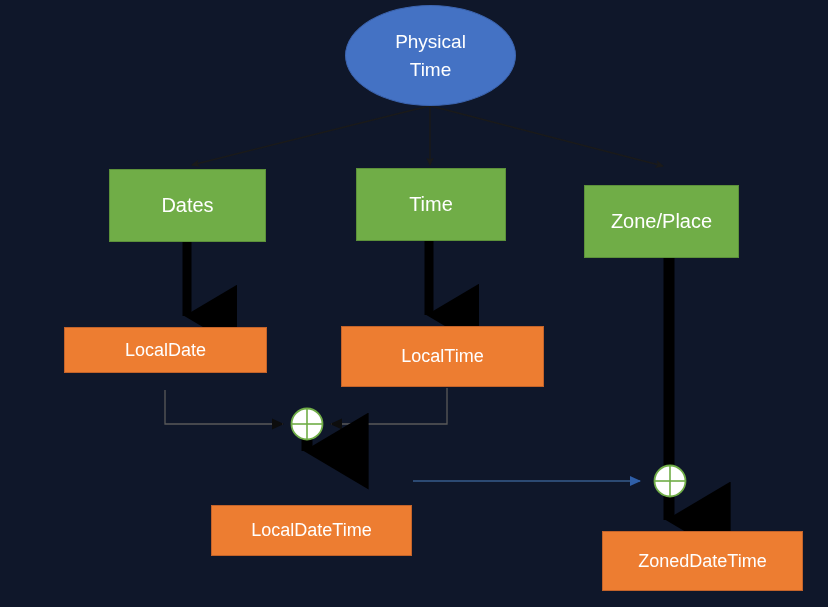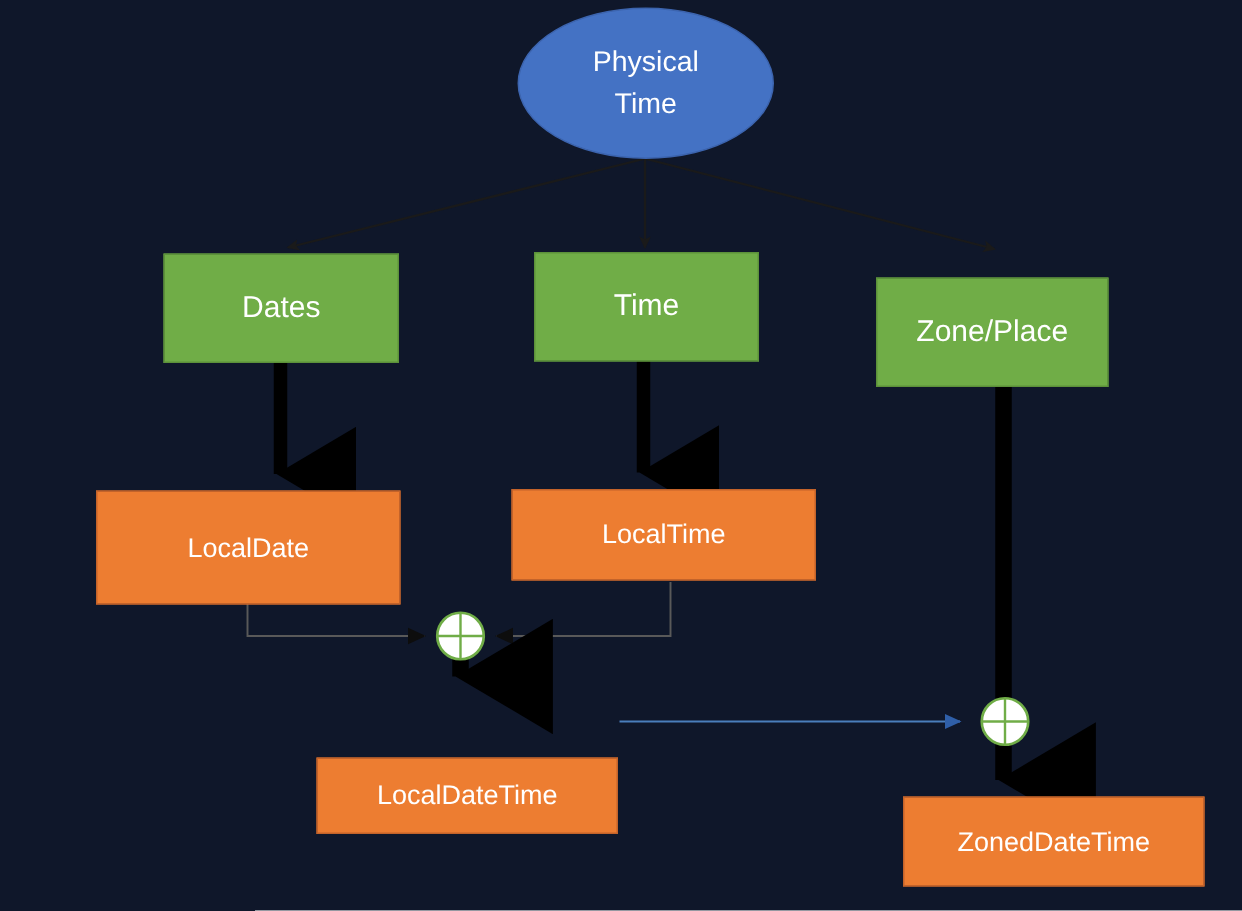--- a/index.html
+++ b/index.html
@@ -151,21 +151,21 @@
   </div>
 
   <div class="node node-rect-green" style="left:356px; top:168px; width:150px; height:73px;">
     <span class="node-label">Time</span>
   </div>
 
   <div class="node node-rect-green" style="left:584px; top:169px; width:155px; height:73px;margin-top:16px;">
     <span class="node-label">Zone/Place</span>
   </div>
 
-  <div class="node node-rect-orange" style="left:64px; top:327px; width:203px; height:76px;">
+  <div class="node node-rect-orange" style="left:64px; top:327px; width:203px; height:46px;">
     <span class="node-label">LocalDate</span>
   </div>
 
   <div class="node node-rect-orange" style="left:341px; top:326px; width:203px; height:61px;">
     <span class="node-label">LocalTime</span>
   </div>
 
   <div class="node node-rect-orange" style="left:211px; top:461px; width:201px; height:51px;margin-top:44px;">
     <span class="node-label">LocalDateTime</span>
   </div>

